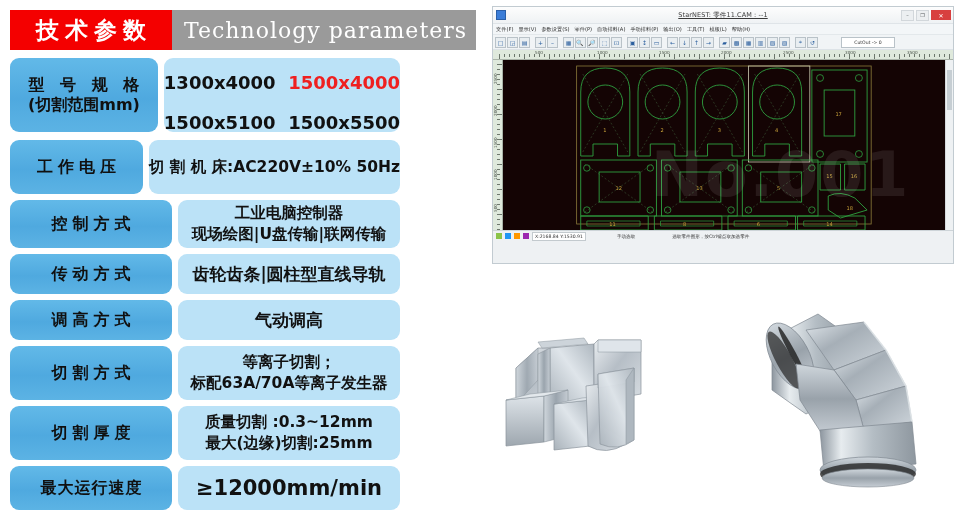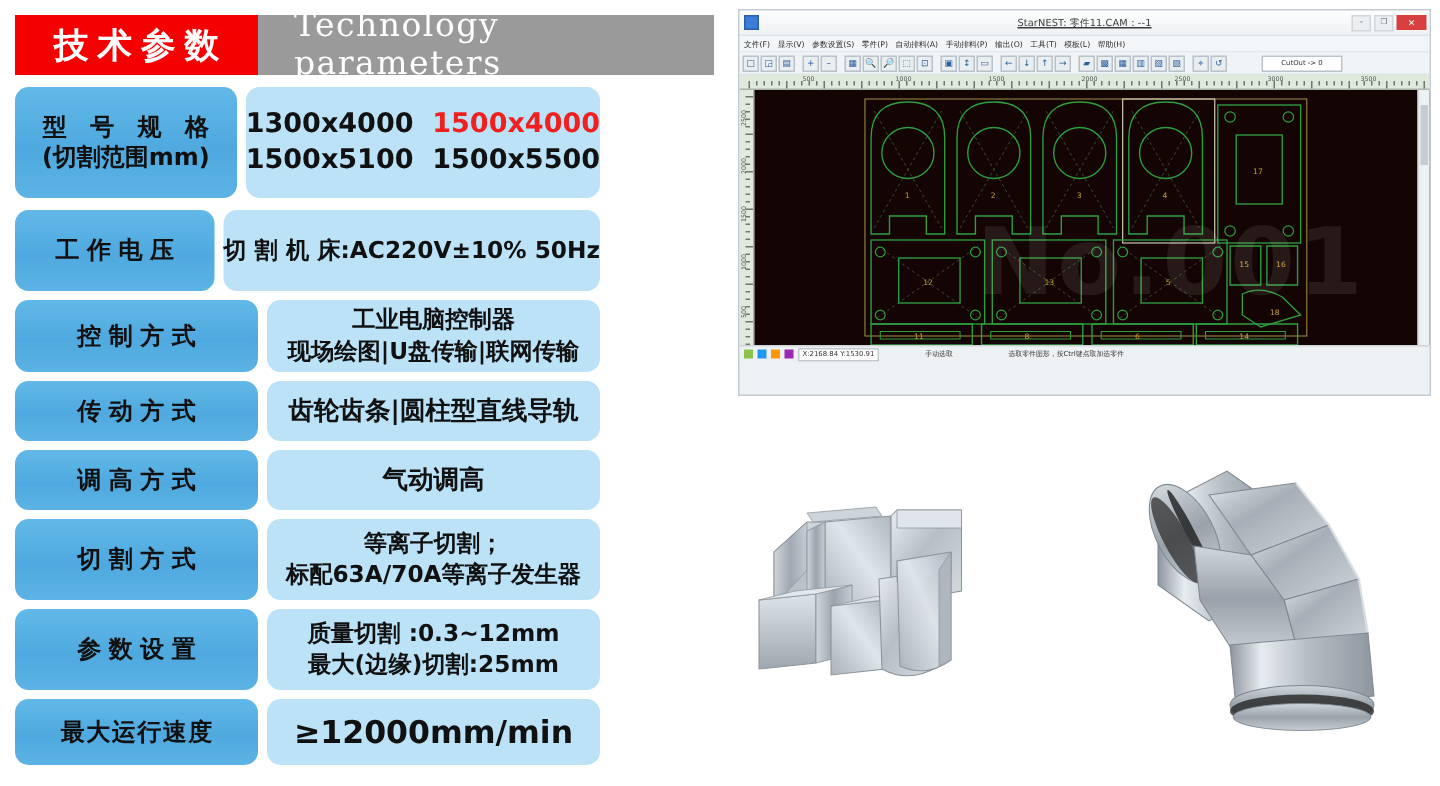--- a/index.html
+++ b/index.html
@@ -7,35 +7,35 @@
        font-family:"DejaVu Sans","Liberation Sans",sans-serif;}
 
   
   #spec-table{position:absolute;left:0;top:0;width:486px;height:524px;background:#fff;}
 
   .hdr-row{position:absolute;left:10px;top:10px;width:466px;height:40px;display:flex;}
   .hdr-cn{width:162px;height:40px;background:#f40000;color:#fff;
            display:flex;align-items:center;justify-content:center;
            font-size:23px;font-weight:bold;letter-spacing:6px;text-indent:6px;}
   .hdr-en{flex:1;height:40px;background:#9a9a9a;color:#fff;
-          display:flex;align-items:center;padding-left:24px;
+          display:flex;align-items:center;padding-left:12px;
           font-family:"DejaVu Serif","Liberation Serif",serif;
           font-size:22px;letter-spacing:1px;}
 
   .row{position:absolute;left:10px;width:390px;display:flex;gap:6px;}
   .lbl{width:162px;border-radius:9px;
        background:linear-gradient(180deg,#62b9e8 0%,#4fa9df 55%,#5cb3e4 100%);
        color:#101010;display:flex;flex-direction:column;align-items:center;
        justify-content:center;font-size:16px;font-weight:bold;line-height:1.25;}
   .lbl .l1{letter-spacing:5px;text-indent:5px;}
   .lbl .l2{letter-spacing:0px;}
   .val{flex:1;border-radius:9px;background:#bbe2f7;color:#111;
        display:flex;flex-direction:column;align-items:center;justify-content:center;
        font-size:15.5px;font-weight:bold;line-height:1.35;text-align:center;}
-  .val .big{font-size:18px;font-weight:bold;}
+  .val .big{font-size:18px;font-weight:bold;margin-top:16px;}
   .val .vline{white-space:nowrap;}
   .red{color:#ef2020;}
 
   
   #cad-panel{position:absolute;left:492px;top:6px;width:462px;height:258px;
              background:#eef1f3;border:1px solid #c2cbd1;box-sizing:border-box;
              overflow:hidden;}
   .cad-title{height:16px;background:linear-gradient(180deg,#fdfdfd,#eff2f4);
              display:flex;align-items:center;position:relative;
              border-bottom:1px solid #dfe4e8;}
@@ -159,21 +159,21 @@
       <div class="l1">切割方式</div>
     </div>
     <div class="val">
       <div class="vline">等离子切割；</div>
       <div class="vline">标配63A/70A等离子发生器</div>
     </div>
   </div>
 
   <div class="row" style="top:406px;height:54px;">
     <div class="lbl">
-      <div class="l1">参数设置</div>
+      <div class="l1">切割厚度</div>
     </div>
     <div class="val">
       <div class="vline">质量切割 :0.3~12mm</div>
       <div class="vline">最大(边缘)切割:25mm</div>
     </div>
   </div>
 
   <div class="row" style="top:466px;height:44px;">
     <div class="lbl">
       <div class="l1" style="letter-spacing:1px;text-indent:1px;">最大运行速度</div>

